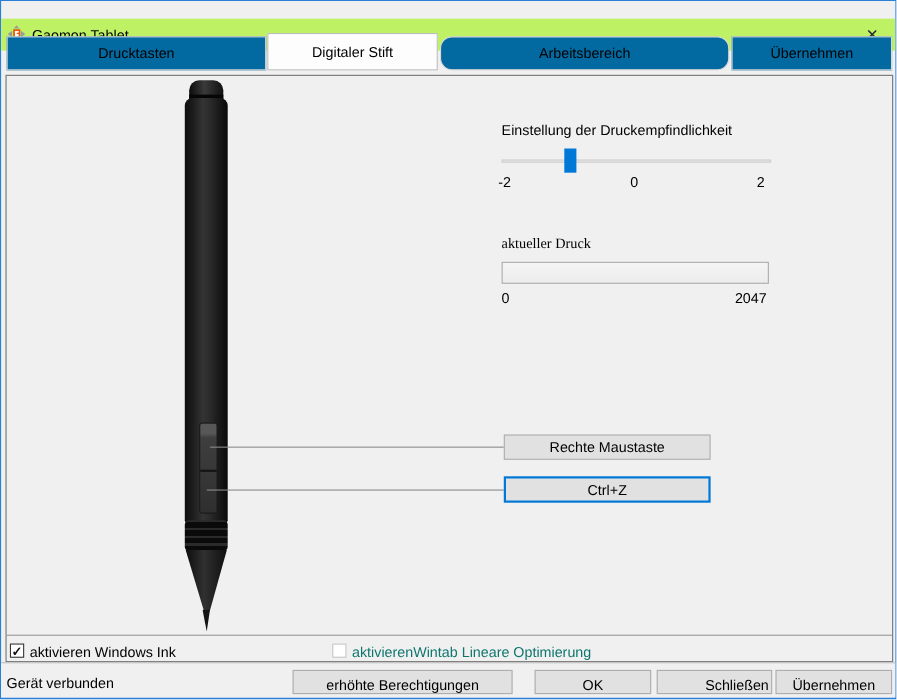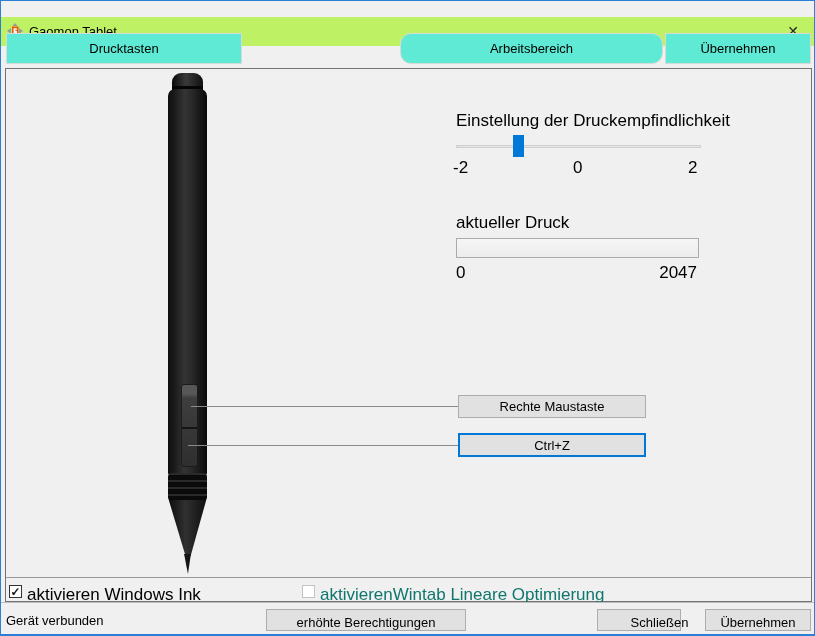--- a/index.html
+++ b/index.html
@@ -11,21 +11,21 @@
 
   
   .titlebar { position:absolute; left:0; top:16px; width:100%; height:29px; background:#bef264; }
   .app-icon { position:absolute; left:6px; top:6px; width:16px; height:16px; }
   .window-title { position:absolute; left:28px; top:7px; font-size:13px; }
   .close-btn { position:absolute; right:8px; top:3px; width:26px; height:22px;
                display:flex; align-items:center; justify-content:center;
                font-size:14px; color:#2b2b2b; cursor:default; }
 
   
-  .tab { position:absolute; top:32px; height:31px; background:#5eead4; border:1px solid #d9d9d9;
+  .tab { position:absolute; top:32px; height:31px; background:#0369a1; border:1px solid #d9d9d9;
          display:flex; align-items:center; justify-content:center; font-size:13px; }
   .tab.active { top:29px; height:34px; background:#fdfdfd; border-color:#bdbdbd; z-index:2; }
   #tab1 { left:5px;   width:236px; }
   #tab2 { left:242px; width:155px; }
   #tab3 { left:399px; width:263px;border-radius:11px; }
   #tab4 { left:664px; width:146px; }
 
   
   .panel { position:absolute; left:4px; top:67px; width:807px; height:534px;
            background:#f0f0f0; border:1px solid #737373; }
@@ -45,21 +45,21 @@
   .pen-rocker-divider { position:absolute; left:0; top:42px; width:100%; height:2px; background:#151515; }
   .pen-rings { position:absolute; left:0; top:400px; width:39px; height:28px; border-radius:4px;
                background:repeating-linear-gradient(180deg,#2a2a2a 0 2px,#0a0a0a 2px 7px); }
   .pen-cone { position:absolute; left:0; top:427px; width:39px; height:56px;
               clip-path:polygon(2% 0,98% 0,58% 100%,45% 100%);
               background:linear-gradient(90deg,#0c0c0c,#303030 45%,#0e0e0e); }
   .pen-nib { position:absolute; left:15px; top:481px; width:9px; height:20px;
              clip-path:polygon(12% 0,88% 0,55% 100%); background:#141414; }
 
   
-  .lbl { position:absolute; font-size:17px; }
+  .lbl { position:absolute; font-size:13px; }
   .slider-track { position:absolute; left:455px; top:144px; width:245px; height:3px;
                   background:#e4e4e4; border:1px solid #d0d0d0; }
   .slider-thumb { position:absolute; left:512px; top:134px; width:11px; height:22px; background:#0078d7; }
   .pressure-bar { position:absolute; left:455px; top:237px; width:243px; height:20px;
                   border:1px solid #ababab; background:linear-gradient(#f5f5f5,#ececec); }
 
   .connector { position:absolute; height:1px; background:#8a8a8a; }
   #conn1 { left:190px; top:405px; width:267px; }
   #conn2 { left:187px; top:444px; width:270px; }
 
@@ -80,21 +80,21 @@
   #cb2-label { left:319px; top:584px; color:#0f766e; }
 
   
   .statusbar { position:absolute; left:0; top:601px; width:813px; height:33px;
                background:#f0f0f0; border-top:1px solid #bdbdbd; }
   .status-text { position:absolute; left:5px; top:10px; font-size:13px; }
   .sb-btn { position:absolute; top:6px; height:22px; background:#e1e1e1; border:1px solid #adadad;
             display:flex; align-items:flex-end; justify-content:center; font-size:13px; cursor:default; }
   #btn-elev  { left:265px; width:200px; }
   #btn-ok    { left:485px; width:106px; }
-  #btn-close { left:596px; width:84px;padding-left:41px; }
+  #btn-close { left:596px; width:105px;padding-left:41px; }
   #btn-apply { left:704px; width:106px; }
 </style>
 </head>
 <body>
 
 <div class="window">
 
   <div class="titlebar">
     <svg class="app-icon" viewBox="0 0 16 16">
       <polygon points="0,8 4,5 4,11" fill="#9b9b9b"></polygon>
@@ -105,20 +105,23 @@
       <path d="M6.6 5.2 h3.3 v1.6 H8.2 v1 h1.7 v3 H6.6 z" fill="#ffffff"></path>
     </svg>
     <span class="window-title">Gaomon Tablet</span>
     <div class="close-btn">
       <span>✕</span>
     </div>
   </div>
 
   <div class="tab" id="tab1">
     <span>Drucktasten</span>
+  </div>
+  <div class="tab active" id="tab2">
+    <span>Digitaler Stift</span>
   </div>
   <div class="tab" id="tab3">
     <span>Arbeitsbereich</span>
   </div>
   <div class="tab" id="tab4">
     <span>Übernehmen</span>
   </div>
 
   <div class="panel"></div>
 
@@ -134,21 +137,21 @@
     <div class="pen-nib"></div>
   </div>
 
   <span class="lbl" style="left:455px; top:110px;">Einstellung der Druckempfindlichkeit</span>
   <div class="slider-track"></div>
   <div class="slider-thumb"></div>
   <span class="lbl" style="left:452px; top:157px;">-2</span>
   <span class="lbl" style="left:572px; top:157px;">0</span>
   <span class="lbl" style="left:687px; top:157px;">2</span>
 
-  <span class="lbl" style="left:455px; top:212px;">aktueller Druck</span>
+  <span class="lbl" style="left:455px; top:212px;font-family:Liberation Serif, serif;">aktueller Druck</span>
   <div class="pressure-bar"></div>
   <span class="lbl" style="left:455px; top:262px;">0</span>
   <span class="lbl" style="right:117px; top:262px;">2047</span>
 
   <div class="connector" id="conn1"></div>
   <div class="connector" id="conn2"></div>
 
   <div class="assign-btn" id="assign1">
     <span>Rechte Maustaste</span>
   </div>
@@ -162,20 +165,23 @@
   </div>
   <span class="lbl" id="cb1-label">aktivieren Windows Ink</span>
   <div class="checkbox" id="cb2"></div>
   <span class="lbl" id="cb2-label">aktivierenWintab Lineare Optimierung</span>
 
   <div class="statusbar">
     <span class="status-text">Gerät verbunden</span>
     <div class="sb-btn" id="btn-elev">
       <span>erhöhte Berechtigungen</span>
     </div>
+    <div class="sb-btn" id="btn-ok">
+      <span>OK</span>
+    </div>
     <div class="sb-btn" id="btn-close">
       <span>Schließen</span>
     </div>
     <div class="sb-btn" id="btn-apply">
       <span>Übernehmen</span>
     </div>
   </div>
 
 </div>
 

